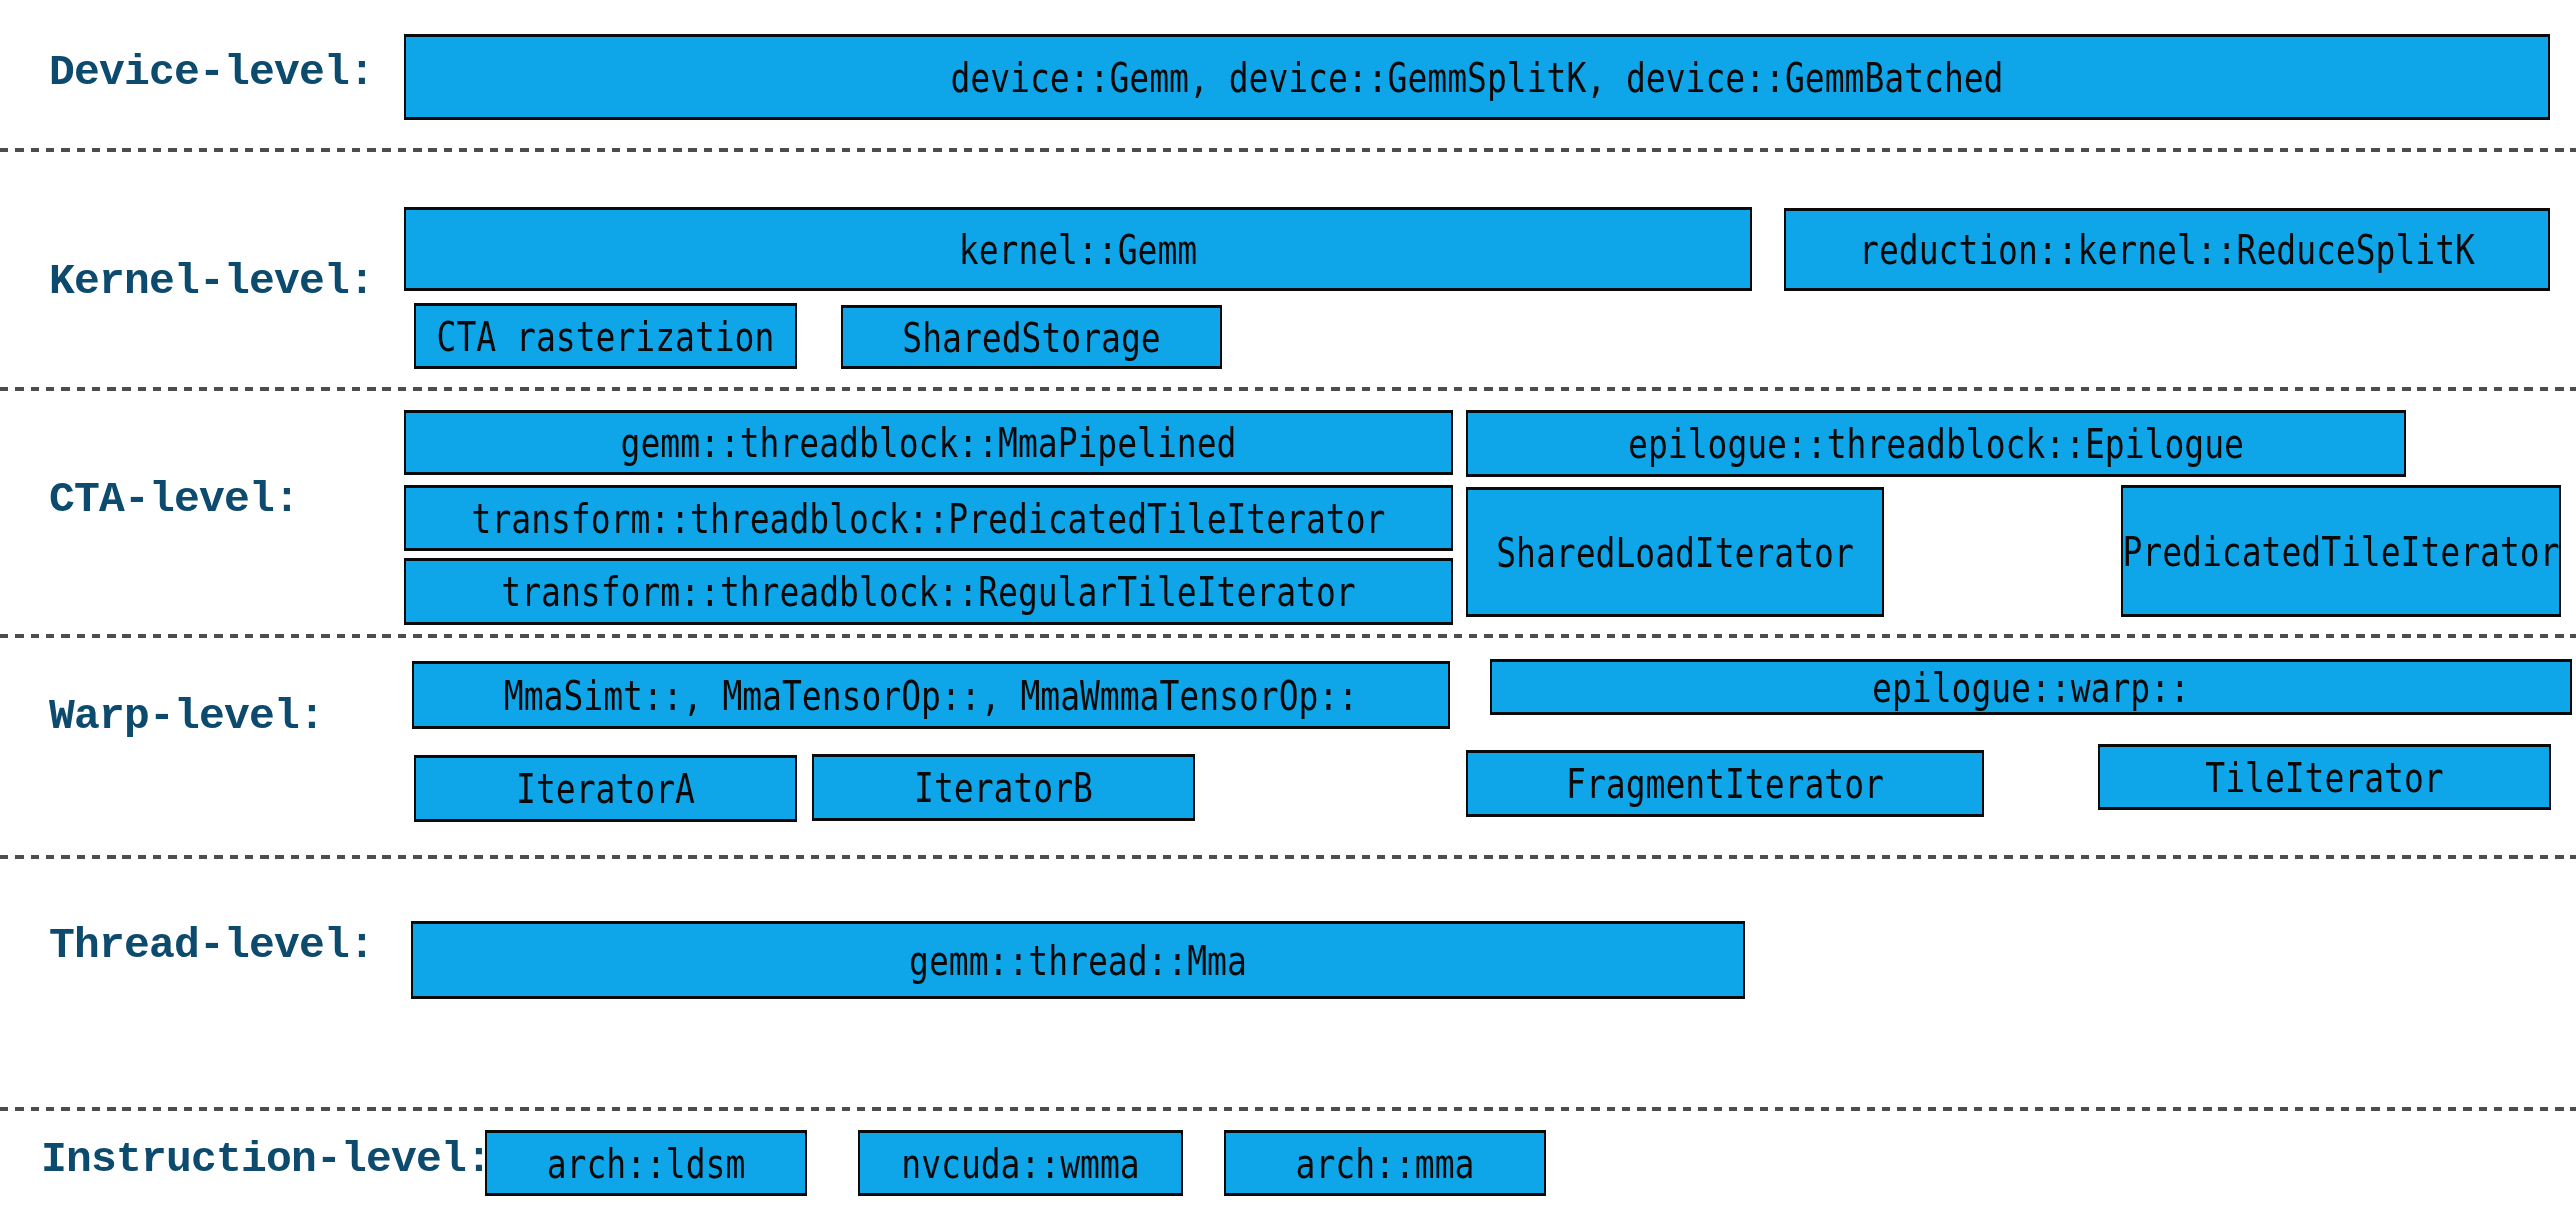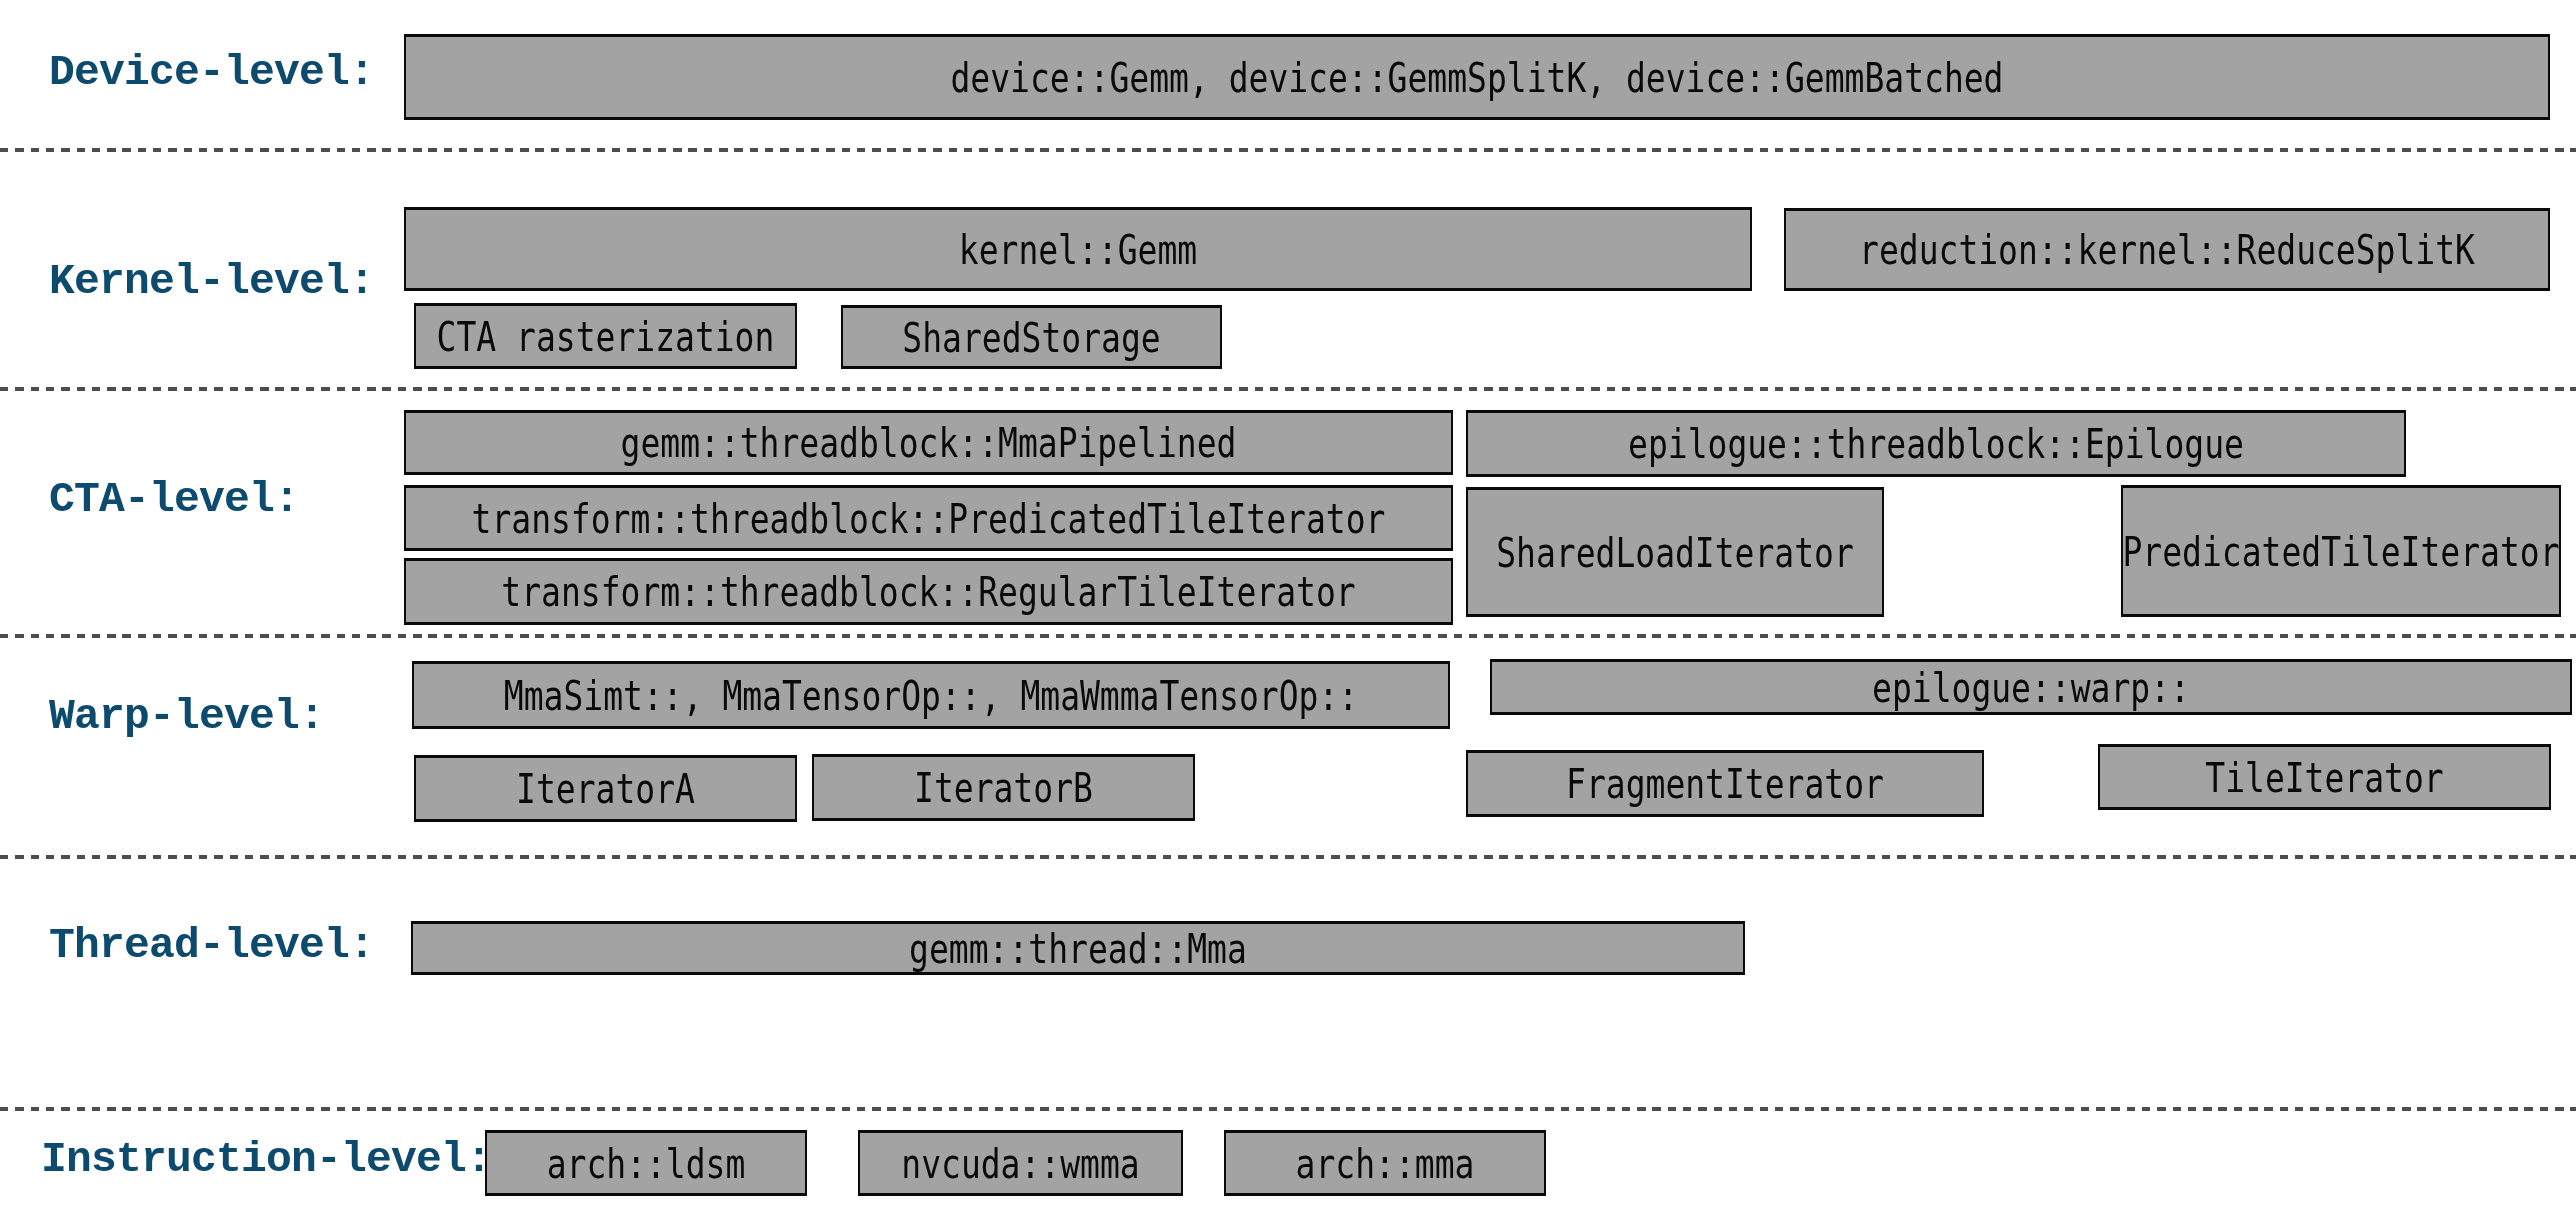--- a/index.html
+++ b/index.html
@@ -17,21 +17,21 @@
     font-weight: 700;
     font-size: 43px;
     line-height: 1.0;
     color: #0c4a6e;
     letter-spacing: -0.8px;
     white-space: nowrap;
   }
   .box {
     position: absolute;
     box-sizing: border-box;
-    background: #a3a3a3;
+    background: #0ea5e9;
     border: 2.3px solid #0a0a0a;
     border-top-width: 3.8px;
     border-bottom-width: 3.8px;
     display: flex;
     align-items: center;
     justify-content: center;
     white-space: nowrap;
     font-size: 33px;
     color: #0a0a0a;
   }
@@ -115,21 +115,21 @@
   <div class="box" style="left:812px; top:754px; width:383px; height:67px;">
     <span class="box-text">IteratorB</span>
   </div>
   <div class="box" style="left:1466px; top:750px; width:518px; height:67px;">
     <span class="box-text">FragmentIterator</span>
   </div>
   <div class="box" style="left:2098px; top:744px; width:453px; height:66px;">
     <span class="box-text">TileIterator</span>
   </div>
 
-  <div class="box" style="left:411px; top:921px; width:1334px; height:54px;">
+  <div class="box" style="left:411px; top:921px; width:1334px; height:78px;">
     <span class="box-text">gemm::thread::Mma</span>
   </div>
 
   <div class="box" style="left:485px; top:1130px; width:322px; height:66px;">
     <span class="box-text">arch::ldsm</span>
   </div>
   <div class="box" style="left:858px; top:1130px; width:325px; height:66px;">
     <span class="box-text">nvcuda::wmma</span>
   </div>
   <div class="box" style="left:1224px; top:1130px; width:322px; height:66px;">

